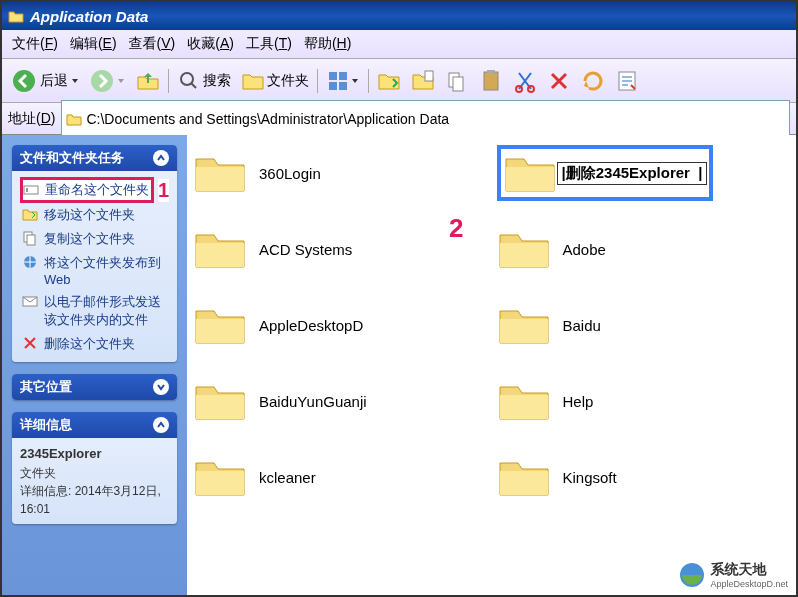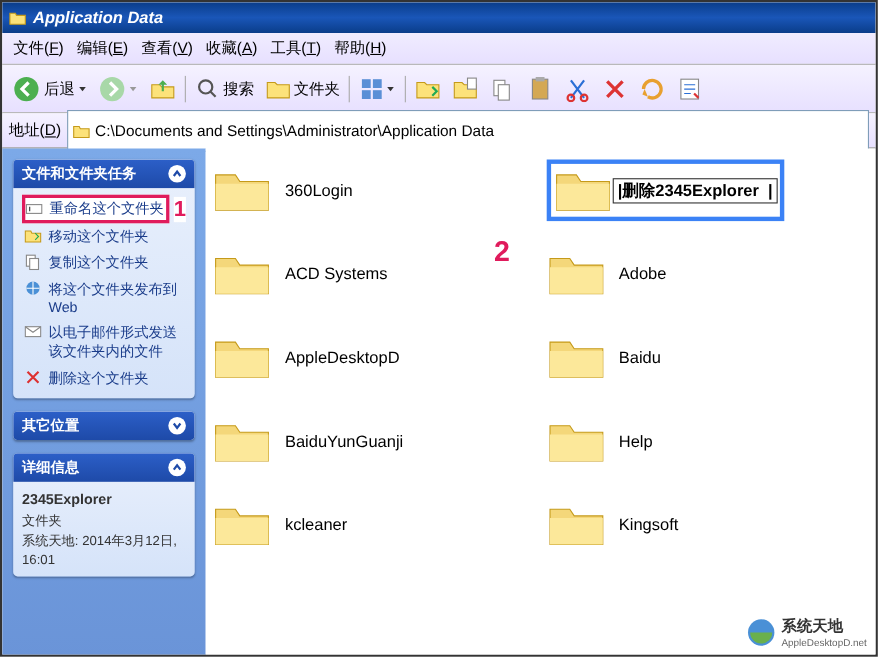--- a/index.html
+++ b/index.html
@@ -260,21 +260,21 @@
         <span>详细信息</span>
         <span class="chevron">
             <svg width="10" height="10">
               <path d="M2 7l3-4 3 4" fill="none" stroke="#1e4aa8" stroke-width="2"></path>
             </svg>
           </span>
       </div>
       <div class="panel-body detail-text">
         <b>2345Explorer</b><br>
         <span>文件夹</span><br>
-        <span>系统天地:</span> <span>2014年3月12日, 16:01</span>
+        <span>详细信息:</span> <span>2014年3月12日, 16:01</span>
       </div>
     </div>
   </div>
 
   <div class="filearea">
     <div class="folder-grid">
       <div class="folder-item">
         <svg class="folder-icon-svg" viewBox="0 0 54 44">
             <path fill="#f4d77a" stroke="#c59a1a" d="M3 8h18l4 6h26v26H3z"></path>
             <path fill="#fce89a" d="M3 16h48v24H3z"></path>

